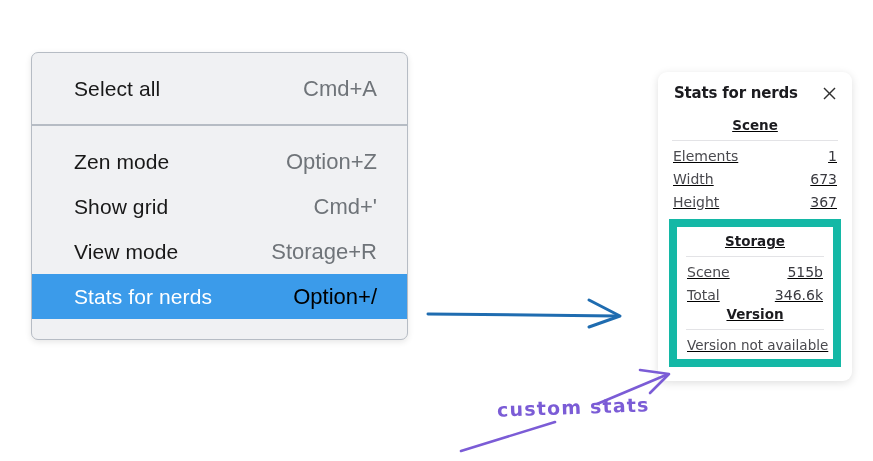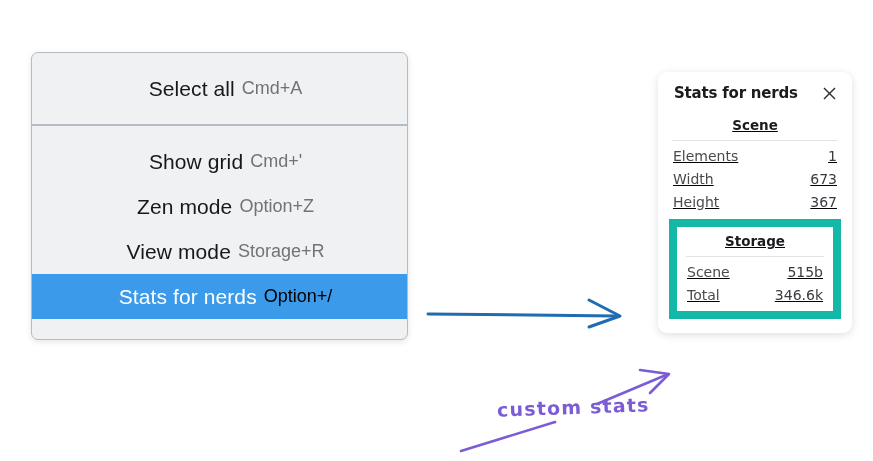--- a/index.html
+++ b/index.html
@@ -37,36 +37,36 @@
 
   .menu-divider {
     height: 2px;
     background: #b6bcc4;
     width: 100%;
   }
 
   .menu-item {
     display: flex;
     align-items: center;
-    justify-content: center;
+    justify-content: space-between;
     height: 45px;
     padding: 0 30px 0 42px;
     cursor: default;
     gap: 7px;
   }
 
   .menu-item .label {
     font-size: 21px;
     color: #181818;
     letter-spacing: 0.1px;
     white-space: nowrap;
   }
 
   .menu-item .shortcut {
-    font-size: 18px;
+    font-size: 22px;
     color: #6f7479;
     white-space: nowrap;
   }
 
   .menu-item.highlighted {
     background: #3b9bea;
   }
   .menu-item.highlighted .label { color: #ffffff; }
   .menu-item.highlighted .shortcut { color: #000000; }
 
@@ -182,26 +182,26 @@
     <div class="menu-item">
       <span class="label">Select all</span>
       <span class="shortcut">Cmd+A</span>
     </div>
   </div>
 
   <div class="menu-divider"></div>
 
   <div class="menu-section second">
     <div class="menu-item">
+      <span class="label">Zen mode</span>
+      <span class="shortcut">Option+Z</span>
+    </div>
+    <div class="menu-item">
       <span class="label">Show grid</span>
       <span class="shortcut">Cmd+'</span>
-    </div>
-    <div class="menu-item">
-      <span class="label">Zen mode</span>
-      <span class="shortcut">Option+Z</span>
     </div>
     <div class="menu-item">
       <span class="label">View mode</span>
       <span class="shortcut">Storage+R</span>
     </div>
     <div class="menu-item highlighted">
       <span class="label">Stats for nerds</span>
       <span class="shortcut">Option+/</span>
     </div>
     <div class="menu-footer"></div>
@@ -248,20 +248,25 @@
         <div class="stat-row">
           <span class="stat-label">Scene</span>
           <span class="stat-value">515b</span>
         </div>
         <div class="stat-row">
           <span class="stat-label">Total</span>
           <span class="stat-value">346.6k</span>
         </div>
       </div>
 
+      <div>
+        <div class="section-heading">Version</div>
+        <div class="section-rule"></div>
+        <div class="version-line">Version not available</div>
+      </div>
 
     </div>
 
   </div>
 </div>
 
 <svg id="annotations" viewBox="0 0 873 461">
 
   <g>
     <line x1="428" y1="314" x2="616" y2="316" stroke="#1f6cb0" stroke-width="3" stroke-linecap="round"></line>

